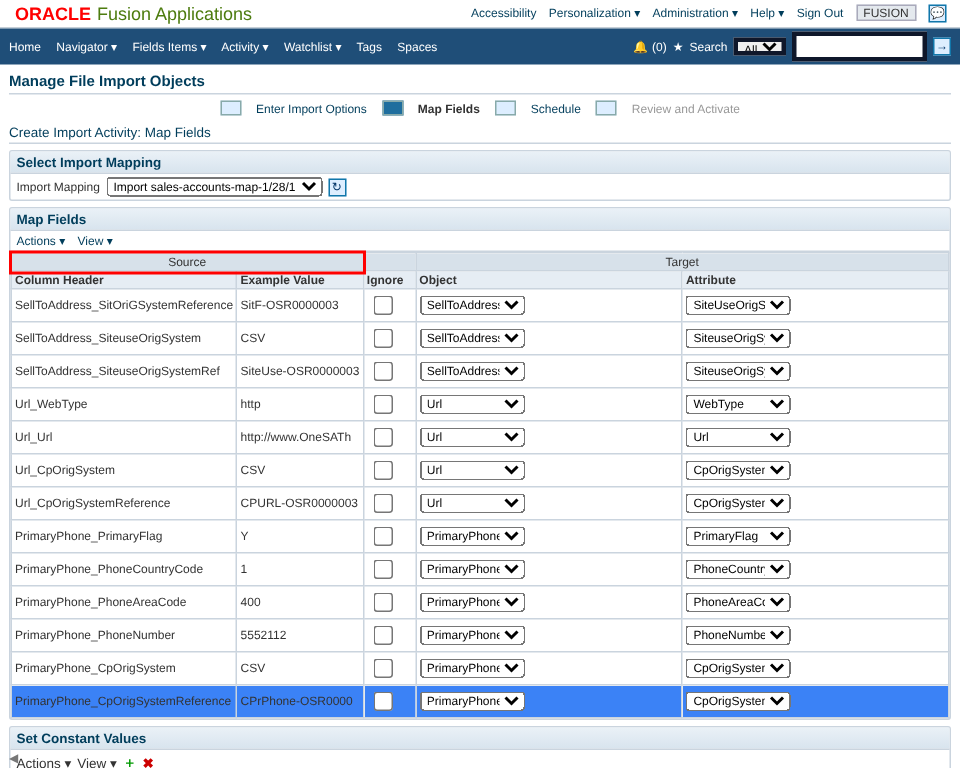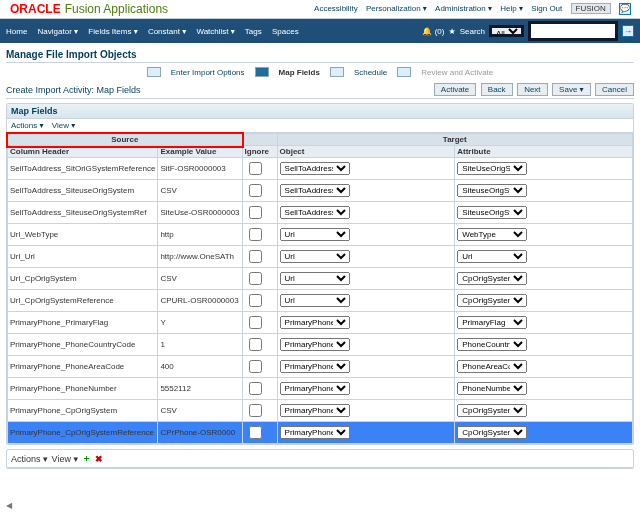--- a/index.html
+++ b/index.html
@@ -28,21 +28,21 @@
 .phdr{background:linear-gradient(#eaf1f7,#d8e4ee);border-bottom:1px solid #cad4de;padding:2px 4px;color:#003d5b;font-weight:bold;font-size:9px}
 .pbody{padding:2px 4px;font-size:8px}
 .mapline{display:flex;align-items:center;gap:4px}
 .mapline select{font-size:8px}
 .mini{width:10px;height:10px;display:inline-block;border:1px solid #17a;background:#def;text-align:center;line-height:9px;color:#036;font-size:8px}
 .tb{padding:2px 4px;border-bottom:1px solid #cad4de;font-size:8px}
 .tb span{color:#003d5b;margin-right:6px;cursor:pointer}
 .grid{width:100%;border-collapse:collapse;font-size:8px}
 .grid th,.grid td{border:1px solid #cad4de;padding:1px 2px;text-align:left;white-space:nowrap;overflow:hidden}
 .grid th{background:#e6edf4}
-.grp th{background:#d7e1ea;text-align:center;font-weight:bold}
+.grp th{background:#d7e1ea;text-align:center;font-weight:normal}
 .grid select{font-size:8px;width:70px}
 .redbox{outline:2px solid red}
 .hl td{background:#3b82f6}
 .cv .toolbar{display:flex;align-items:center;gap:4px;padding:2px 4px;border-bottom:1px solid #cad4de}
 .addDel{color:#090;font-weight:bold}
 .del{color:#c00;font-weight:bold}
 .footer{position:absolute;bottom:2px;left:6px;font-size:8px;color:#777}
 </style>
 </head>
 <body>
@@ -58,21 +58,21 @@
   <span style="background:#e4e9ee;border:1px solid #aab;padding:0 4px;color:#333">FUSION</span>
   <span class="mini">💬</span>
  </div>
 </div>
 
 <div class="nav">
  <div class="l">
   <span>Home</span>
   <span>Navigator ▾</span>
   <span>Fields Items ▾</span>
-  <span>Constant ▾</span>
+  <span>Activity ▾</span>
   <span>Watchlist ▾</span>
   <span>Tags</span>
   <span>Spaces</span>
  </div>
  <div class="r">
   <span>🔔 (0)</span>
   <span>★</span>
   <span>Search</span>
   <select><option>All</option></select>
   <input placeholder="" style="">
@@ -89,29 +89,30 @@
   <div class="stepbox cur"></div>
       <span class="cur">Map Fields</span>
   <div class="stepbox"></div>
       <span>Schedule</span>
   <div class="stepbox"></div>
       <span class="dis">Review and Activate</span>
  </div>
 
  <div class="subhdr">
   <div class="t">Create Import Activity: Map Fields</div>
-  <div class="btns">
-   <button>Activate</button>
-   <button>Back</button>
-   <button>Next</button>
-   <button>Save ▾</button>
-   <button>Cancel</button>
+ </div>
+
+ <div class="panel">
+  <div class="phdr">Select Import Mapping</div>
+  <div class="pbody mapline">
+   <span>Import Mapping</span>
+   <select><option>Import sales-accounts-map-1/28/1</option></select>
+   <span class="mini">↻</span>
   </div>
  </div>
-
 
  <div class="panel">
   <div class="phdr">Map Fields</div>
   <div class="tb">
    <span>Actions ▾</span>
    <span>View ▾</span>
   </div>
   <table class="grid">
    <tbody>
           <tr class="grp">
@@ -217,20 +218,21 @@
             <td>CPrPhone-OSR0000</td>
             <td><input type="checkbox" style=""></td>
             <td><select><option>PrimaryPhone</option></select></td>
             <td><select><option>CpOrigSystemR</option></select></td>
           </tr>
         </tbody>
   </table>
  </div>
 
  <div class="panel cv">
+  <div class="phdr">Set Constant Values</div>
   <div class="toolbar">
    <span>Actions ▾</span>
    <span>View ▾</span>
    <span class="addDel">＋</span>
    <span class="del">✖</span>
   </div>
 
  </div>
 </div>
 

